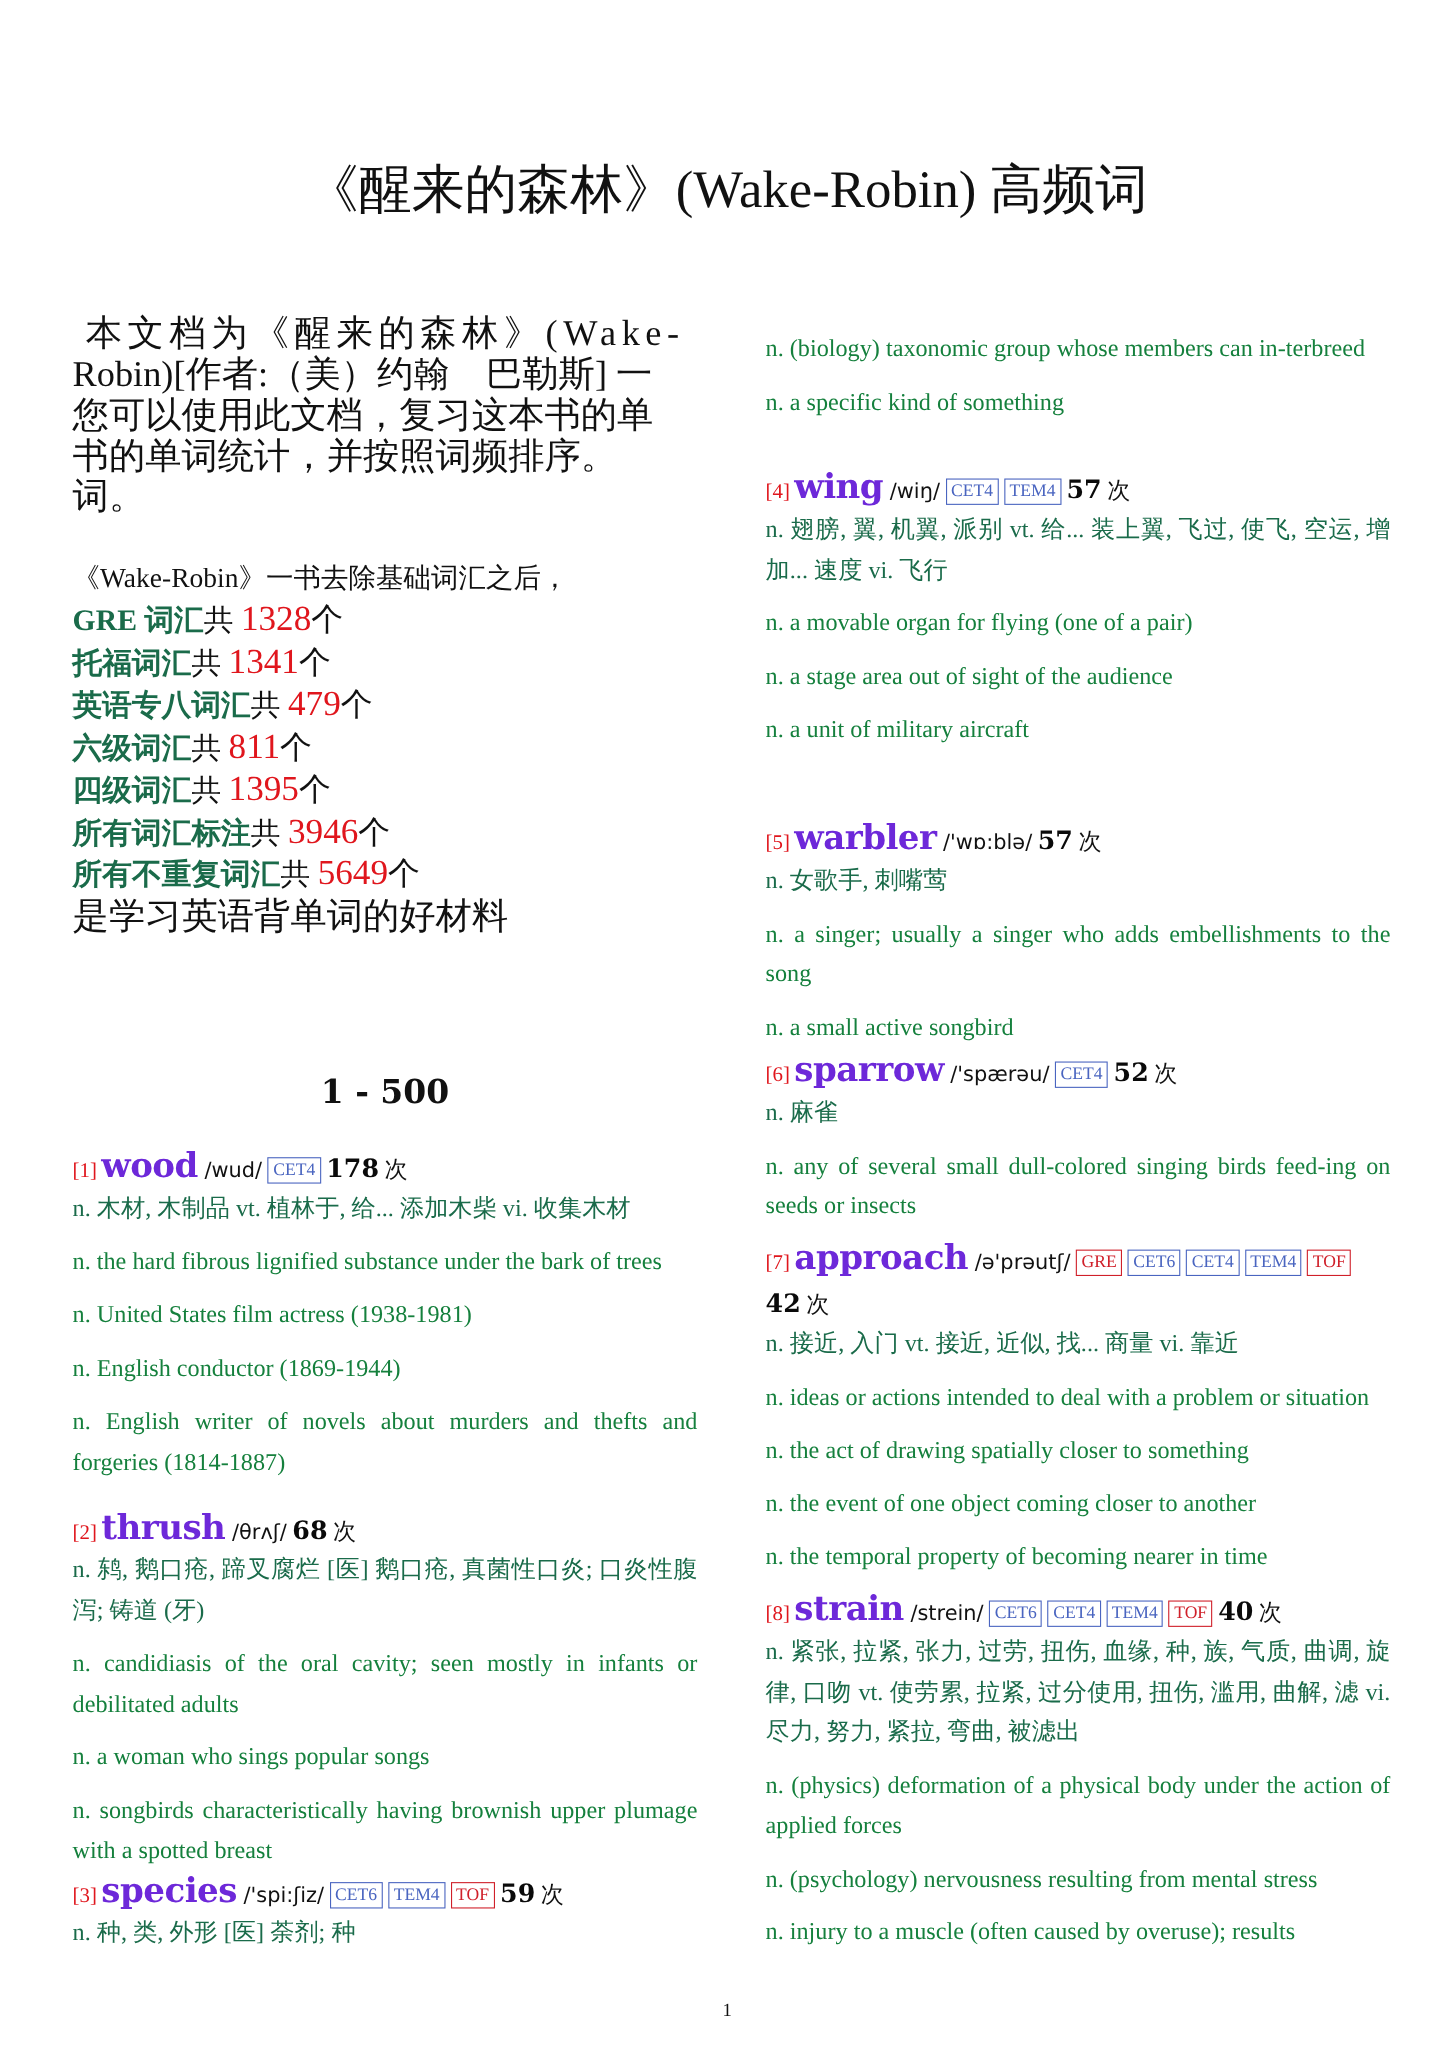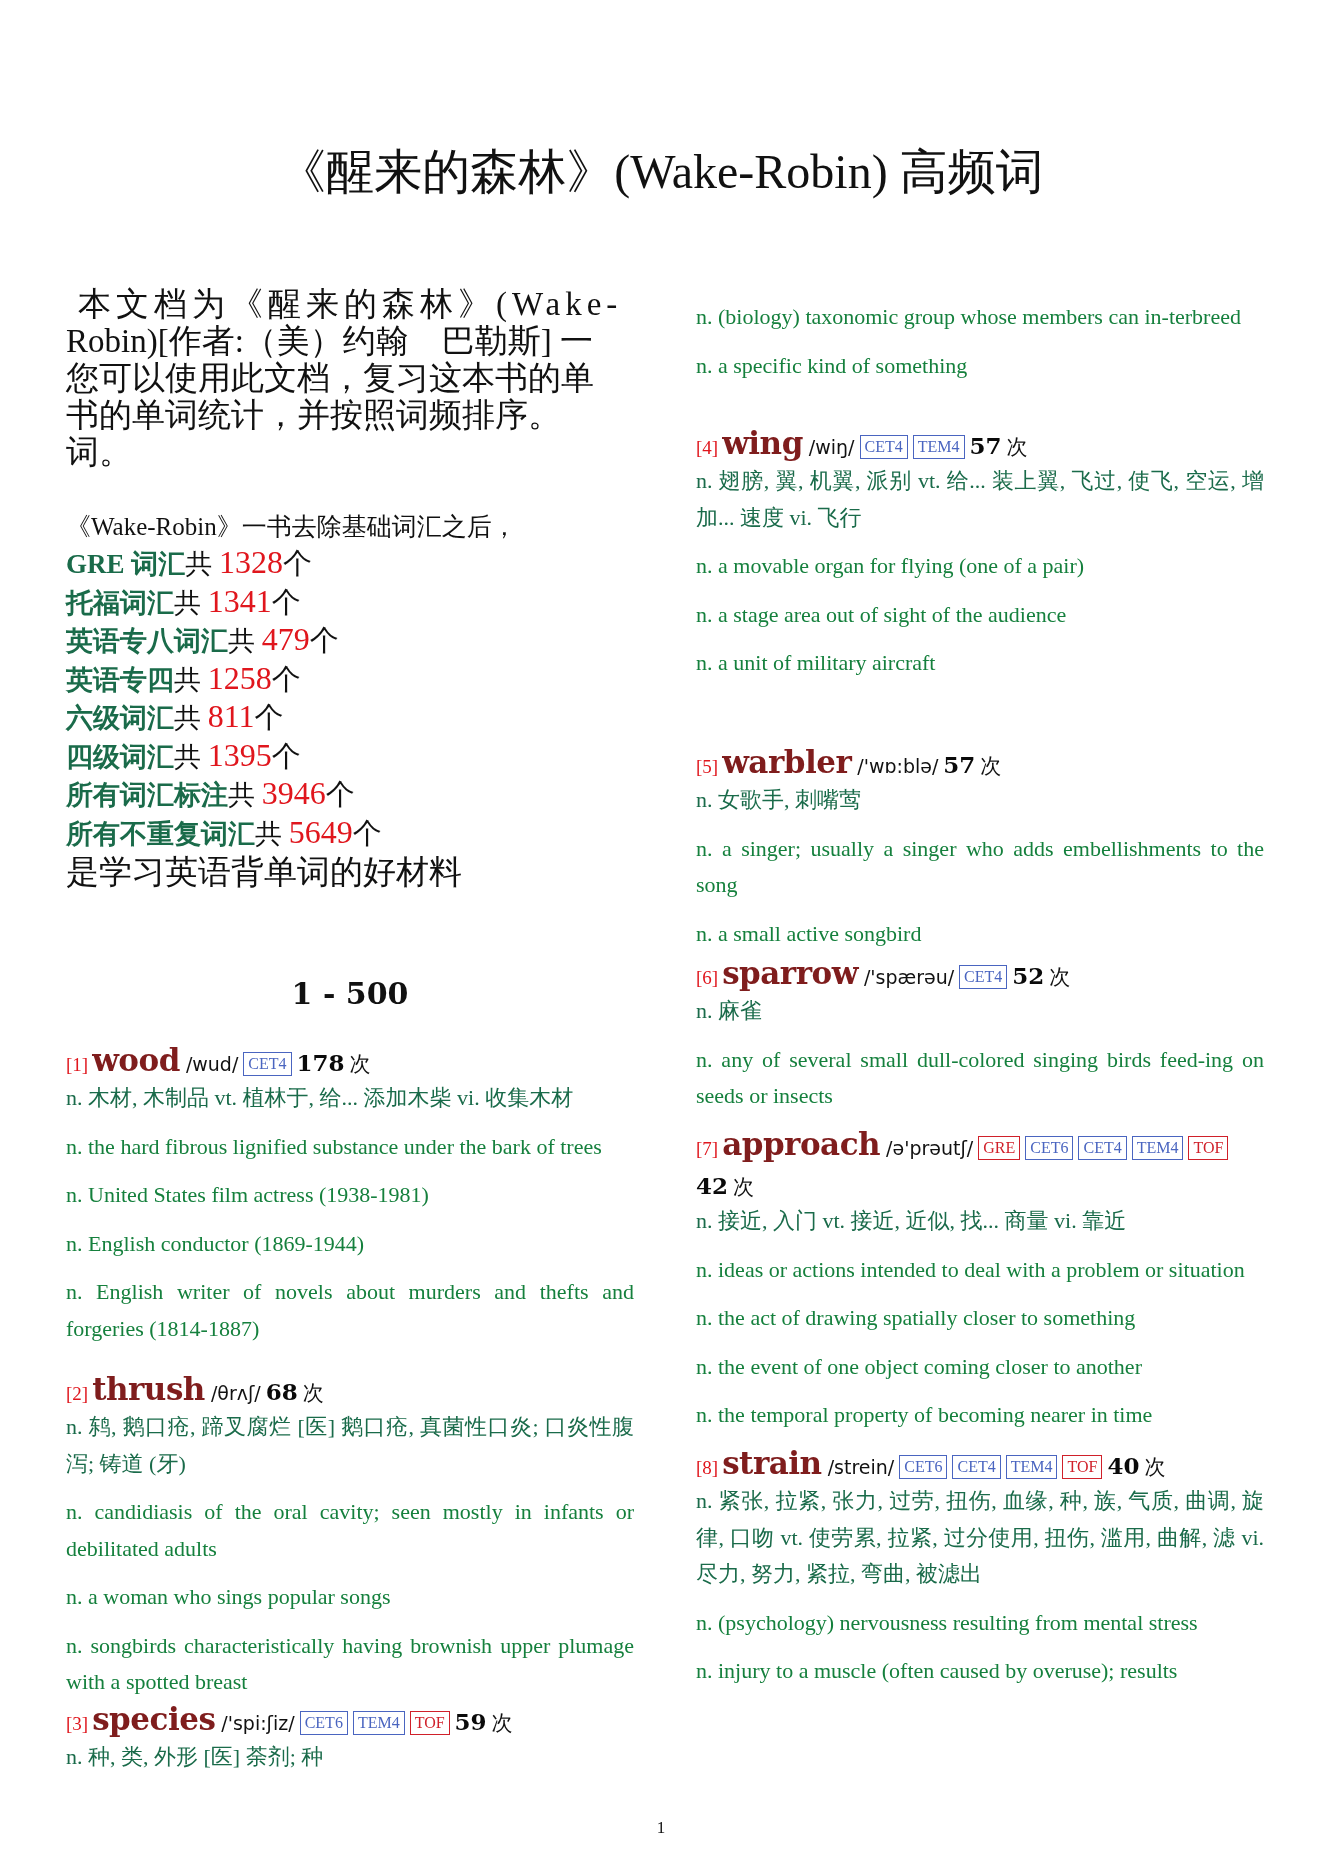--- a/index.html
+++ b/index.html
@@ -22,21 +22,21 @@
   .stat-num { color: #e0161d; font-size: 32px; }
   .stat-unit { color: #111; font-size: 29px; }
   .stats .closing { font-size: 33px; line-height: 40px; color: #111; }
 
   .range-title { position: absolute; top: 976px; left: 66px; width: 568px; text-align: center;
            font-family: "DejaVu Serif", serif; font-weight: bold; font-size: 30px; color: #111; }
 
   .entry { font-family: "Liberation Serif", serif; }
   .entry-head { white-space: nowrap; line-height: 40px; height: 40px; display: flex; align-items: baseline; flex-wrap: wrap; }
   .entry-idx { color: #e0161d; font-size: 19px; margin-right: 4px; }
-  .entry-word { font-family: "DejaVu Serif", serif; font-weight: bold; font-size: 31px; color: #7f1d1d; letter-spacing: -0.5px; margin-right: 6px; }
+  .entry-word { font-family: "DejaVu Serif", serif; font-weight: bold; font-size: 31px; color: #6d28d9; letter-spacing: -0.5px; margin-right: 6px; }
   .entry-phon { font-family: "DejaVu Sans", sans-serif; font-size: 19px; color: #111; margin-right: 5px; }
   .tag { display: inline-block; font-family: "Liberation Serif", serif; font-size: 16px; line-height: 20px;
          padding: 1px 4px; border: 1.5px solid #4a65c0; color: #4a65c0; margin-right: 5px; position: relative; top: -2px; }
   .tag.red { border-color: #d0202a; color: #d0202a; }
   .entry-count { font-family: "DejaVu Serif", serif; font-weight: bold; font-size: 23px; color: #0a0a0a; margin-right: 5px; }
   .entry-unit { font-size: 21px; color: #111; }
   .def-cn { font-size: 22px; line-height: 36.5px; color: #1a6b4a; text-align: justify; }
   .def-en { font-size: 22px; line-height: 36.5px; color: #15803d; text-align: justify; margin-top: 12px; }
 
   .page-number { position: absolute; top: 1818px; left: 0; width: 1322px; text-align: center;
@@ -64,24 +64,20 @@
   </div>
   <div class="stat-row">
     <span class="stat-label">托福词汇</span><span class="stat-mid">共</span>
     <span class="stat-num">1341</span><span class="stat-unit">个</span>
   </div>
   <div class="stat-row">
     <span class="stat-label">英语专八词汇</span><span class="stat-mid">共</span>
     <span class="stat-num">479</span><span class="stat-unit">个</span>
   </div>
   <div class="stat-row">
-    <span class="stat-label">英语专四</span><span class="stat-mid">共</span>
-    <span class="stat-num">1258</span><span class="stat-unit">个</span>
-  </div>
-  <div class="stat-row">
     <span class="stat-label">六级词汇</span><span class="stat-mid">共</span>
     <span class="stat-num">811</span><span class="stat-unit">个</span>
   </div>
   <div class="stat-row">
     <span class="stat-label">四级词汇</span><span class="stat-mid">共</span>
     <span class="stat-num">1395</span><span class="stat-unit">个</span>
   </div>
   <div class="stat-row">
     <span class="stat-label">所有词汇标注</span><span class="stat-mid">共</span>
     <span class="stat-num">3946</span><span class="stat-unit">个</span>
@@ -214,17 +210,18 @@
     <span class="entry-word">strain</span>
     <span class="entry-phon">/strein/</span>
     <span class="tag">CET6</span>
     <span class="tag">CET4</span>
     <span class="tag">TEM4</span>
     <span class="tag red">TOF</span>
     <span class="entry-count">40</span>
     <span class="entry-unit">次</span>
   </div>
   <div class="def-cn">n. 紧张, 拉紧, 张力, 过劳, 扭伤, 血缘, 种, 族, 气质, 曲调, 旋律, 口吻 vt. 使劳累, 拉紧, 过分使用, 扭伤, 滥用, 曲解, 滤 vi. 尽力, 努力, 紧拉, 弯曲, 被滤出</div>
+  <div class="def-en">n. (physics) deformation of a physical body under the action of applied forces</div>
   <div class="def-en">n. (psychology) nervousness resulting from mental stress</div>
   <div class="def-en">n. injury to a muscle (often caused by overuse); results</div>
 </div>
 
 <div class="page-number">1</div>
 
 </body></html>

